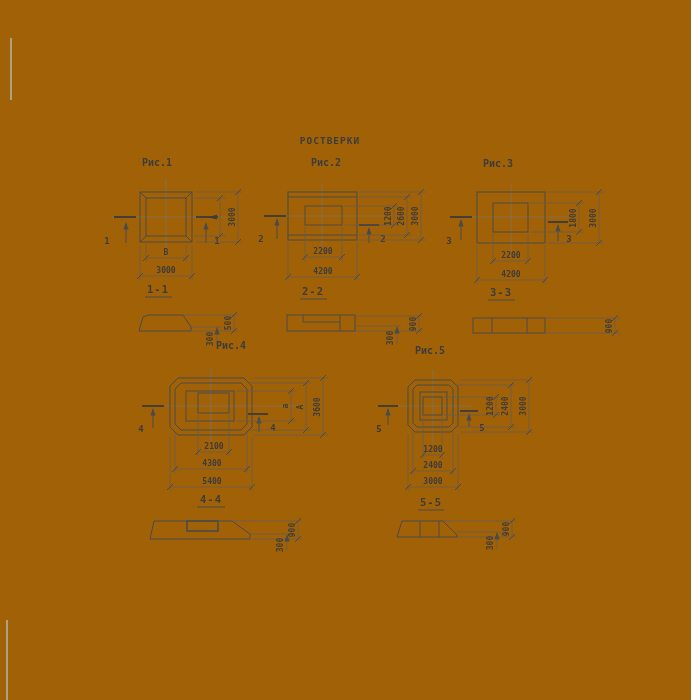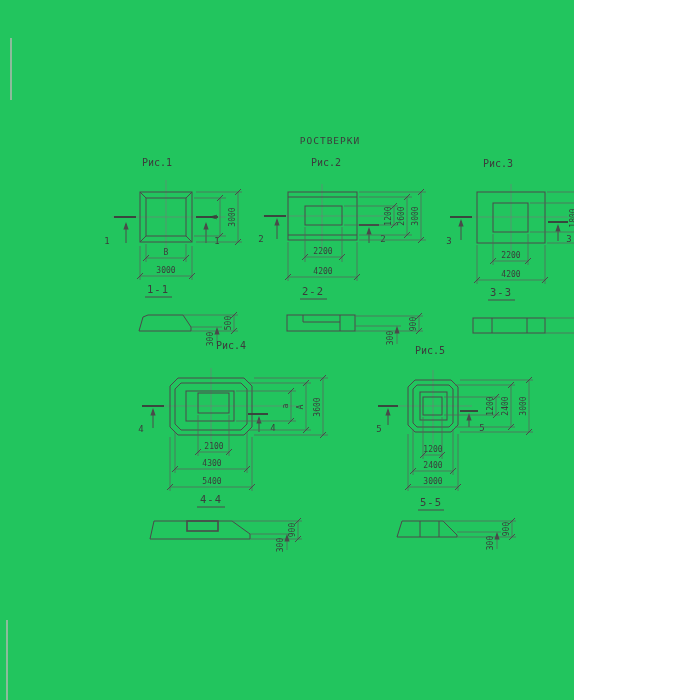--- a/index.html
+++ b/index.html
@@ -1,17 +1,17 @@
 <!DOCTYPE html>
 <html><head>
 <meta charset="utf-8">
 <style>
   html,body{margin:0;padding:0;background:#ffffff;}
-  .canvas{position:relative;width:574px;height:700px;background:#22c55e;overflow:hidden;
-          font-family:"DejaVu Sans Mono","Liberation Mono",monospace;}
+  .canvas{position:relative;width:691px;height:700px;background:#a16207;overflow:hidden;
+          font-family:"DejaVu Sans Mono","Liberation Mono",monospace;font-weight:bold;}
   svg{position:absolute;left:0;top:0;}
   
   .ln{stroke:#4a4a4a;stroke-width:1;fill:none;}
   .thk{stroke:#3a3a3a;stroke-width:1.8;fill:none;}
   .thin{stroke:#7a7a7a;stroke-width:0.6;fill:none;}
   .dl{stroke:#5c5c5c;stroke-width:0.7;fill:none;}
   .tickln{stroke:#4a4a4a;stroke-width:1;}
   .arr{fill:#4a4a4a;stroke:none;}
   .artifact{stroke:#b9b9b6;stroke-width:2;opacity:.7;}
   

